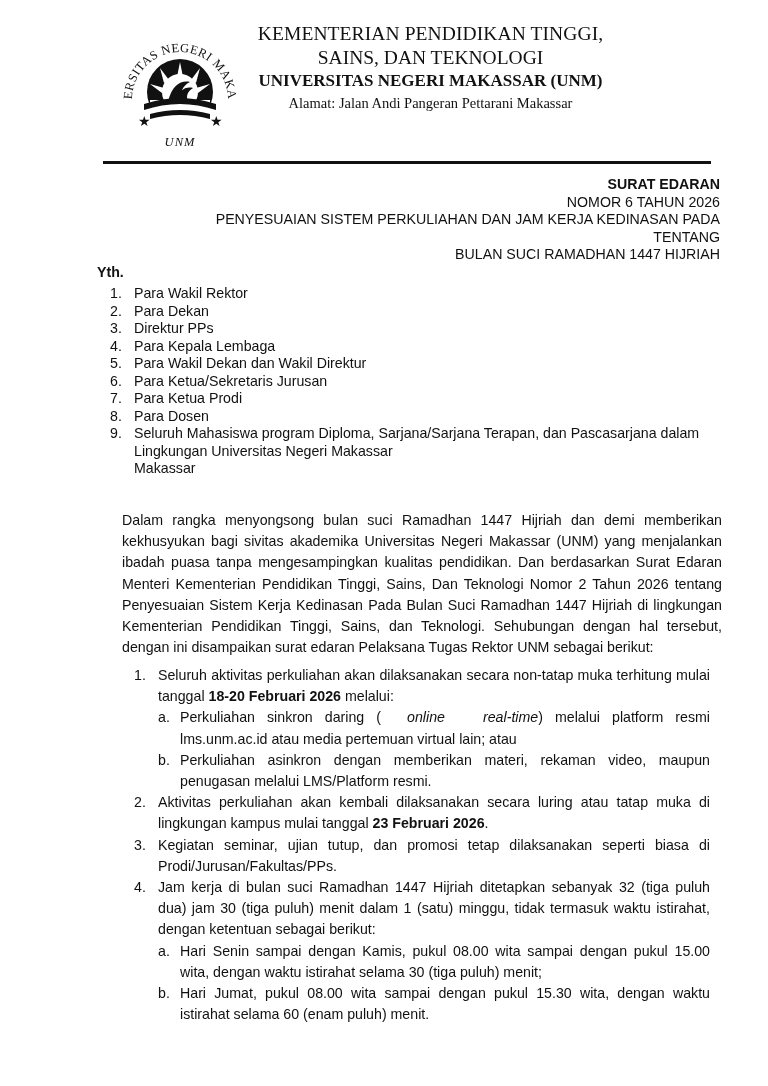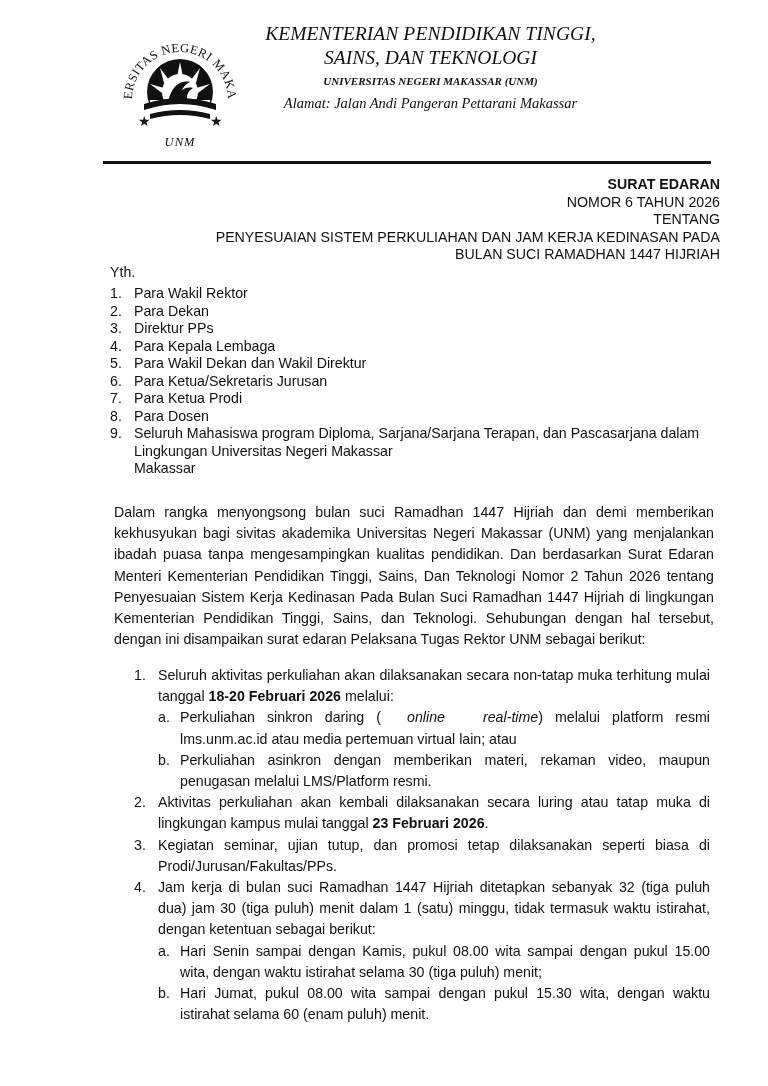--- a/index.html
+++ b/index.html
@@ -2,42 +2,42 @@
 <html><head>
 <meta charset="utf-8">
 <style>
   html, body { margin: 0; padding: 0; background: #ffffff; }
   body { width: 768px; height: 1086px; position: relative; overflow: hidden; color: #111; }
   .page { position: absolute; left: 0; top: 0; width: 768px; height: 1086px; background: #fff; }
 
   
   .logo { position: absolute; left: 110px; top: 22px; width: 140px; height: 130px; }
   .kop { position: absolute; left: 228px; top: 22px; width: 405px; text-align: center;
-         font-family: "Liberation Serif", "DejaVu Serif", serif; color: #111; font-style: italic; }
+         font-family: "Liberation Serif", "DejaVu Serif", serif; color: #111; }
   .kop .l1 { font-size: 19.5px; line-height: 24px; letter-spacing: 0.1px; }
   .kop .l2 { font-size: 19.5px; line-height: 24px; }
-  .kop .l3 { font-size: 11px; line-height: 22px; font-weight: bold; }
+  .kop .l3 { font-size: 17px; line-height: 22px; font-weight: bold; }
   .kop .l4, .kop .l5, .kop .l6 { font-size: 14.5px; line-height: 22px; }
   .kop a { color: #111; text-decoration: underline; text-decoration-color: #666; }
   .rule { position: absolute; left: 103px; top: 161px; width: 608px; height: 3px; background: #111; }
 
   
   .title { position: absolute; left: 100px; top: 176px; width: 620px; text-align: right;
            font-family: "Liberation Sans", "DejaVu Sans", sans-serif; font-size: 14.2px; line-height: 17.5px; }
   .title .b { font-weight: bold; }
 
   .body-text { font-family: "Liberation Sans", "DejaVu Sans", sans-serif; font-size: 14.2px; color: #111; }
 
-  .yth { position: absolute; left: 110px; top: 264px; line-height: 17.5px; }
+  .yth { position: absolute; left: 97px; top: 264px; line-height: 17.5px; font-weight: bold; }
   .recipients { position: absolute; left: 110px; top: 285px; width: 600px; line-height: 17.5px; margin: 0; padding: 0; list-style: none; }
   .recipients li { position: relative; padding-left: 24px; }
   .recipients li .num { position: absolute; left: 0; top: 0; }
   .recipients .cont { padding-left: 24px; }
 
-  .intro { position: absolute; left: 110px; top: 498px; width: 600px; line-height: 21.2px; text-align: justify; margin: 4px; }
+  .intro { position: absolute; left: 110px; top: 498px; width: 600px; line-height: 21.2px; text-align: justify; margin: 12px; }
 
   .points { position: absolute; left: 134px; top: 665px; width: 576px; margin: 0; padding: 0; list-style: none; line-height: 21.2px; }
   .points > li { position: relative; padding-left: 24px; text-align: justify; }
   .points > li > .num { position: absolute; left: 0; top: 0; }
   .sub { margin: 0; padding: 0; list-style: none; }
   .sub li { position: relative; padding-left: 22px; text-align: justify; }
   .sub li .num { position: absolute; left: 0; top: 0; }
   .bold { font-weight: bold; }
   .ital { font-style: italic; margin-left: 26px; }
 </style>
@@ -83,22 +83,22 @@
     <div class="l1">KEMENTERIAN PENDIDIKAN TINGGI,</div>
     <div class="l2">SAINS, DAN TEKNOLOGI</div>
     <div class="l3">UNIVERSITAS NEGERI MAKASSAR (UNM)</div>
     <div class="l4">Alamat: Jalan Andi Pangeran Pettarani Makassar</div>
   </div>
   <div class="rule"></div>
 
   <div class="title">
     <div class="b">SURAT EDARAN</div>
     <div>NOMOR 6 TAHUN 2026</div>
+    <div>PENYESUAIAN SISTEM PERKULIAHAN DAN JAM KERJA KEDINASAN PADA</div>
     <div>TENTANG</div>
-    <div>PENYESUAIAN SISTEM PERKULIAHAN DAN JAM KERJA KEDINASAN PADA</div>
     <div>BULAN SUCI RAMADHAN 1447 HIJRIAH</div>
   </div>
 
   <div class="yth body-text">Yth.</div>
 
   <ul class="recipients body-text">
     <li><span class="num">1.</span><span>Para Wakil Rektor</span></li>
     <li><span class="num">2.</span><span>Para Dekan</span></li>
     <li><span class="num">3.</span><span>Direktur PPs</span></li>
     <li><span class="num">4.</span><span>Para Kepala Lembaga</span></li>

